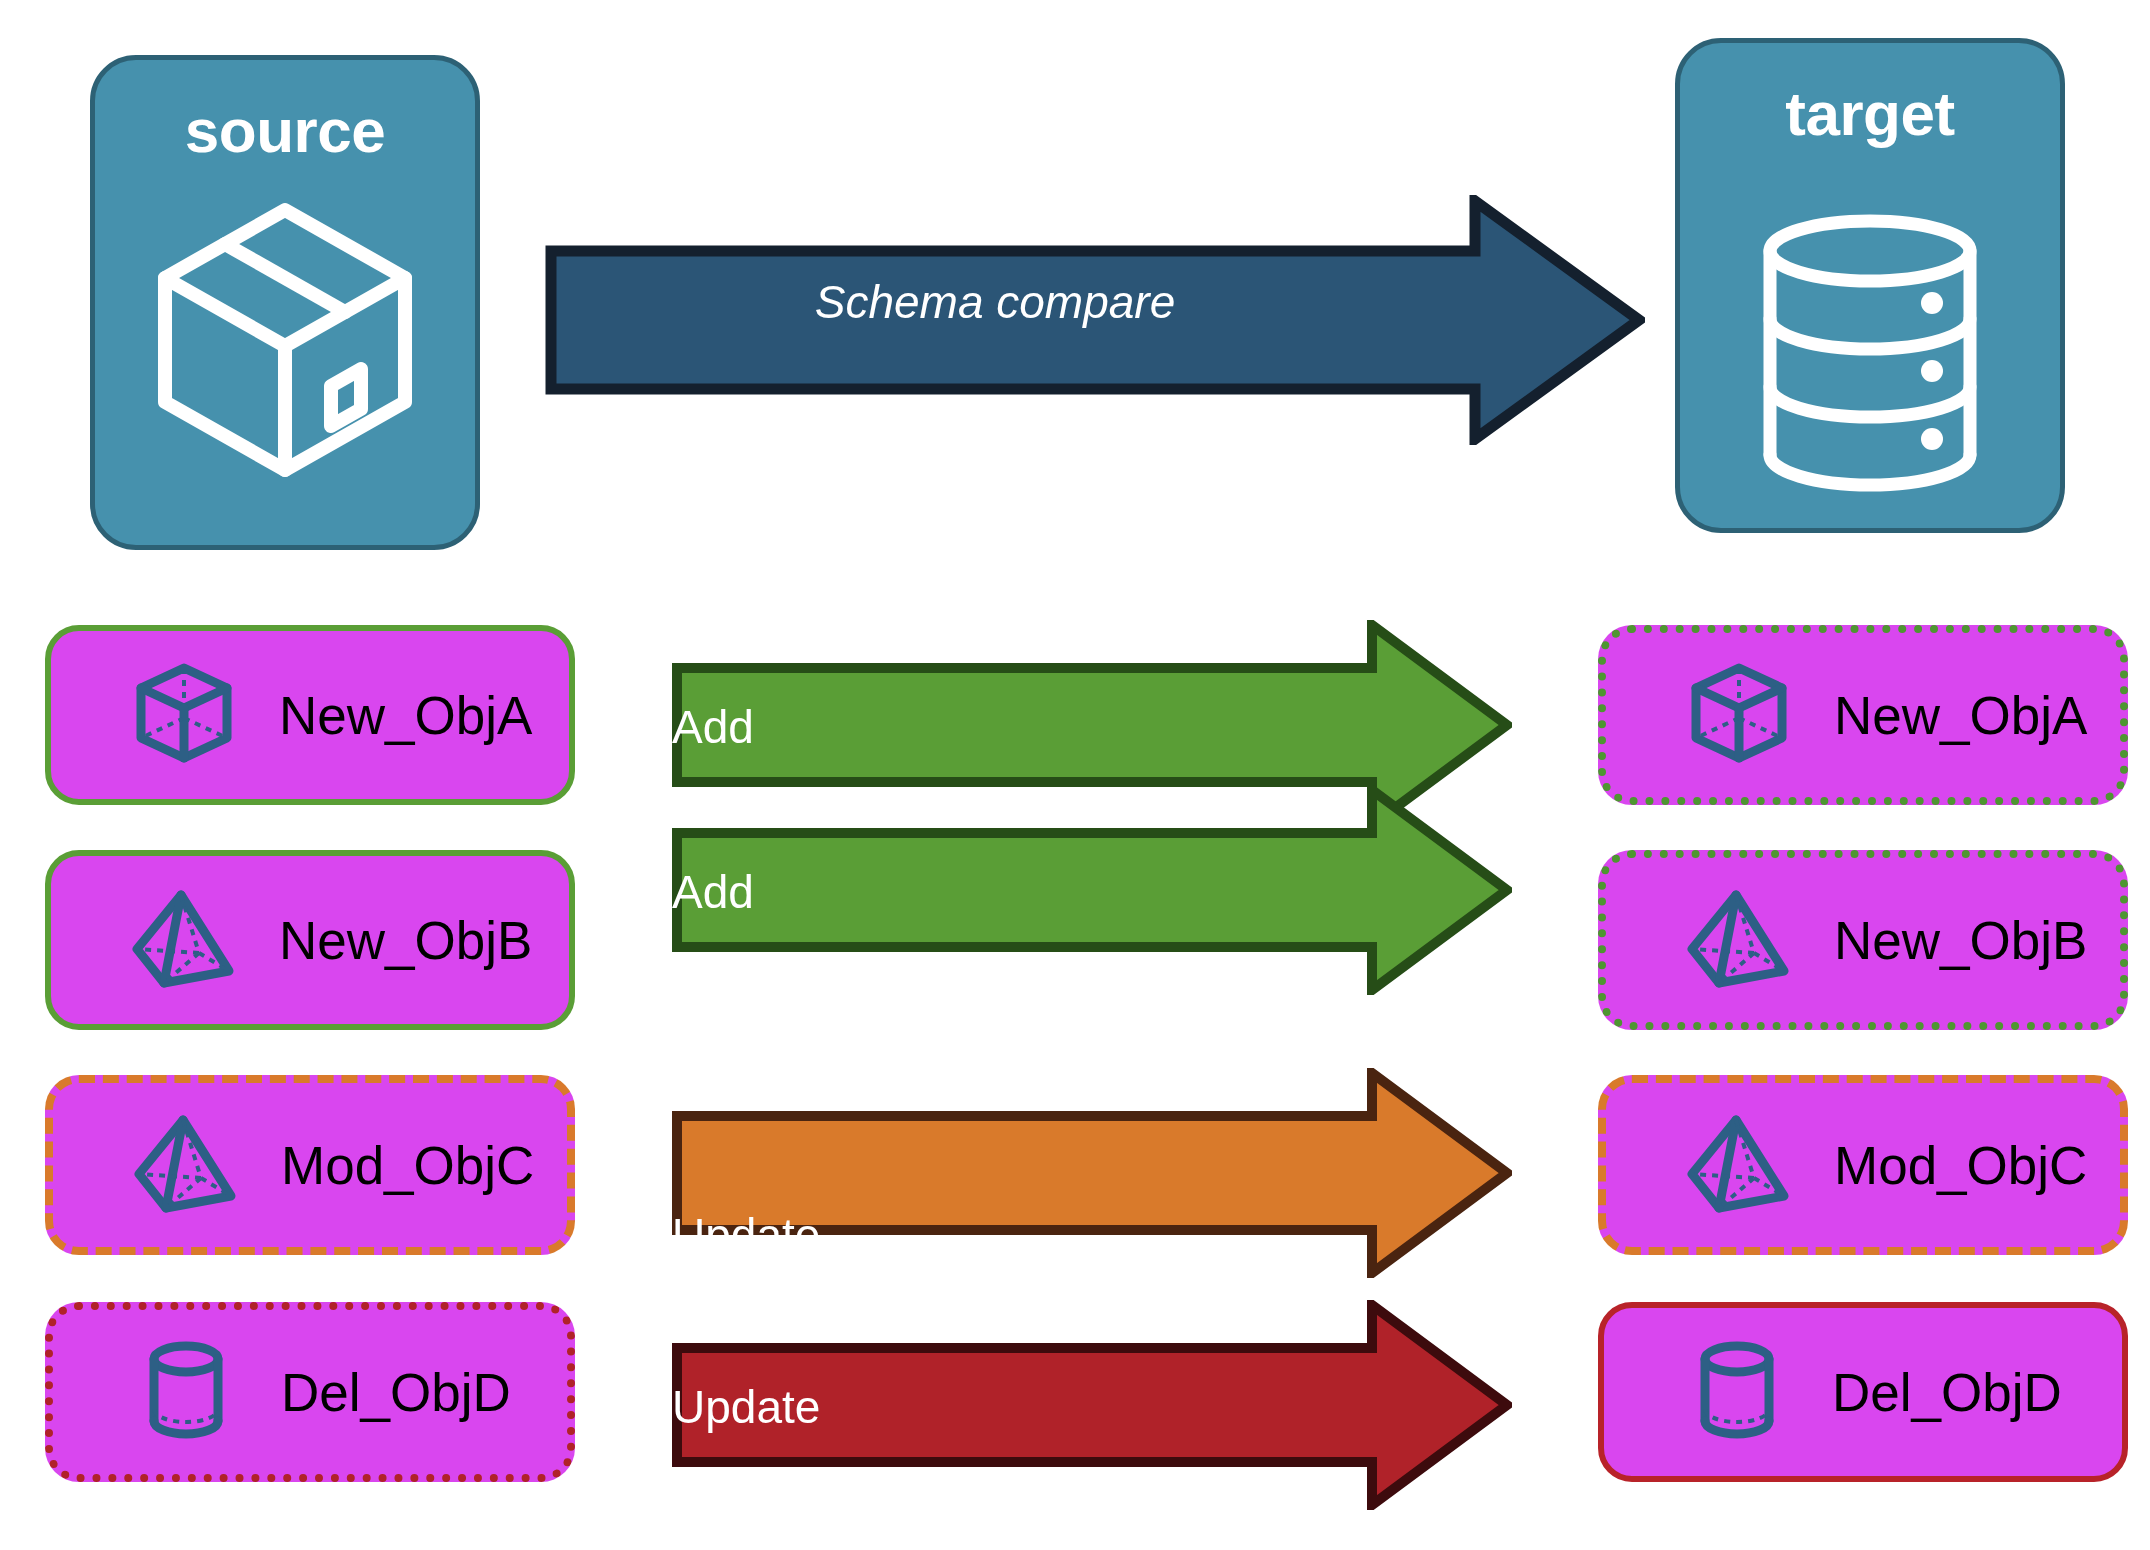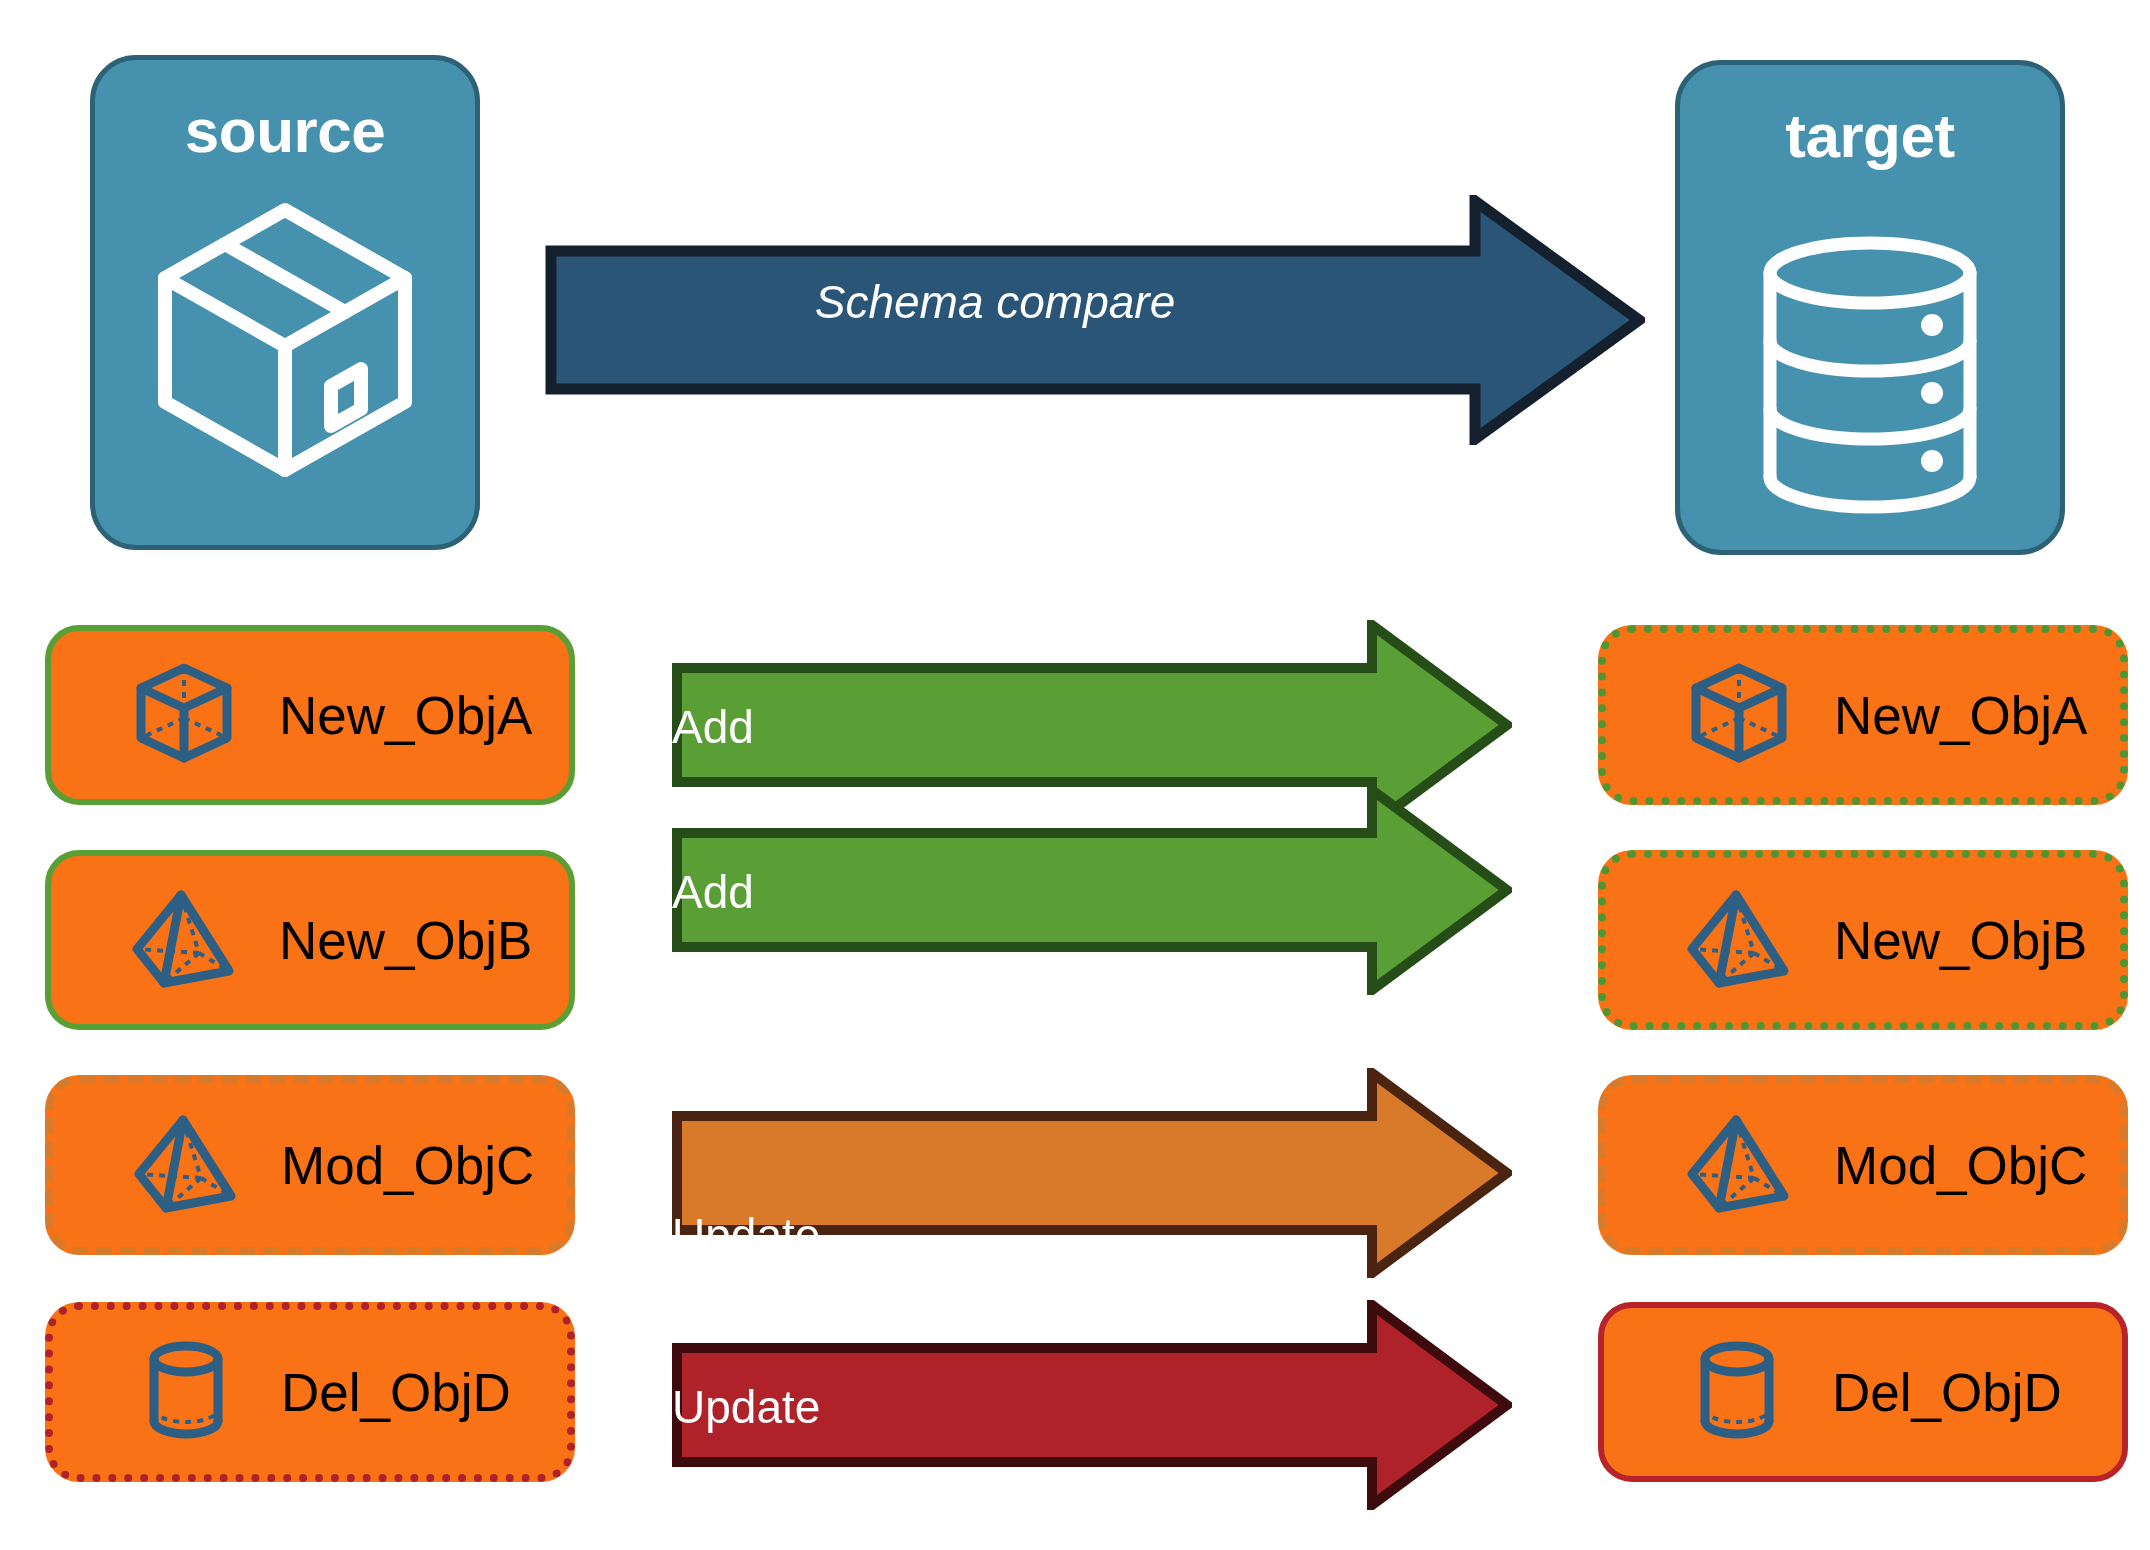--- a/index.html
+++ b/index.html
@@ -34,21 +34,21 @@
     font-size: 62px;
     font-weight: bold;
     letter-spacing: -0.5px;
     margin-top: 40px;
     line-height: 1;
   }
   .endpoint-icon {
     margin-top: 18px;
   }
   #source-card { left: 90px; top: 55px; width: 390px; height: 495px; }
-  #target-card { left: 1675px; top: 60px; width: 390px; height: 495px; gap: 40px; }
+  #target-card { left: 1675px; top: 38px; width: 390px; height: 495px; gap: 40px; }
 
   
   #schema-arrow {
     position: absolute;
     left: 545px;
     top: 195px;
     width: 1100px;
     height: 250px;
   }
   .arrow-label {
@@ -63,21 +63,21 @@
     top: 275px;
     width: 900px;
     text-align: center;
     font-style: italic;
   }
 
   
   .obj-box {
     position: absolute;
     box-sizing: border-box;
-    background: #f97316;
+    background: #d946ef;
     border-radius: 34px;
     display: flex;
     align-items: center;
     padding-left: 78px;
   }
   .obj-box .obj-icon {
     flex: 0 0 auto;
     margin-right: 40px;
   }
   .obj-box .obj-label {

